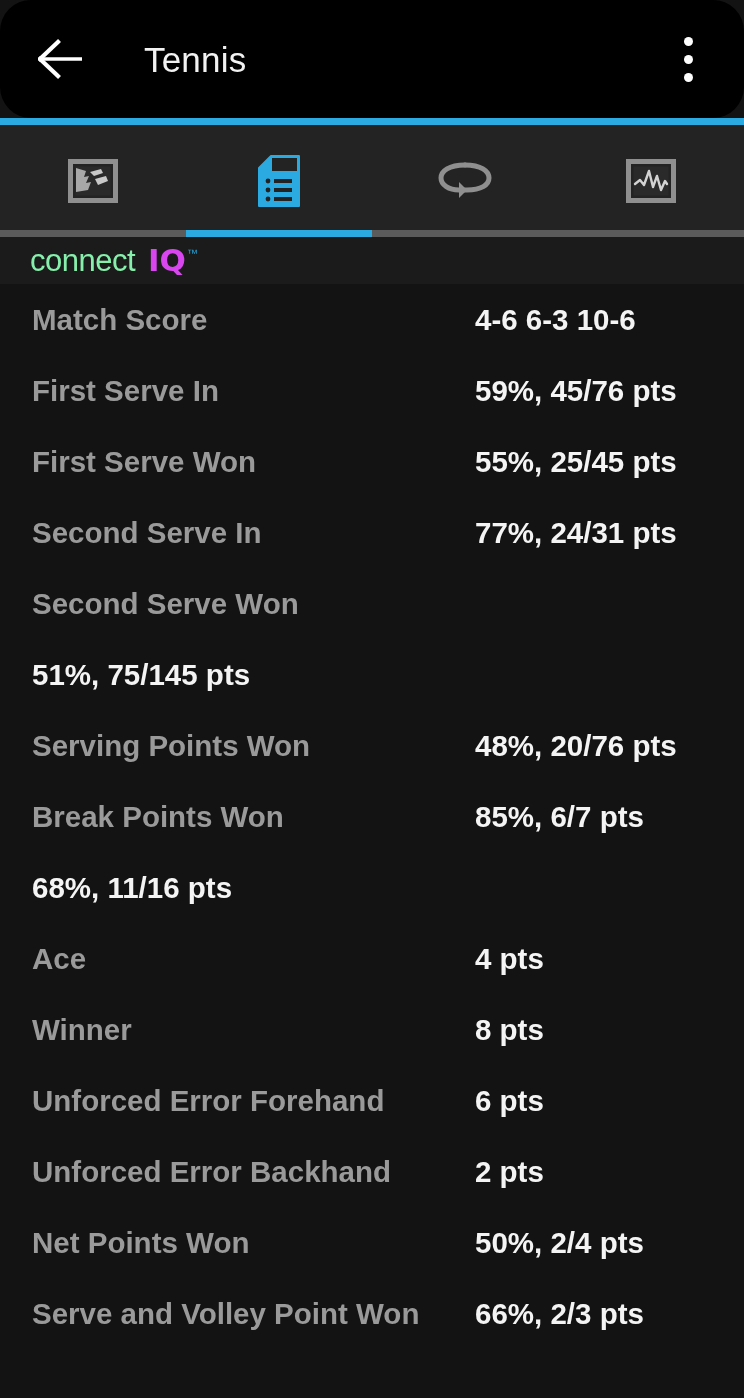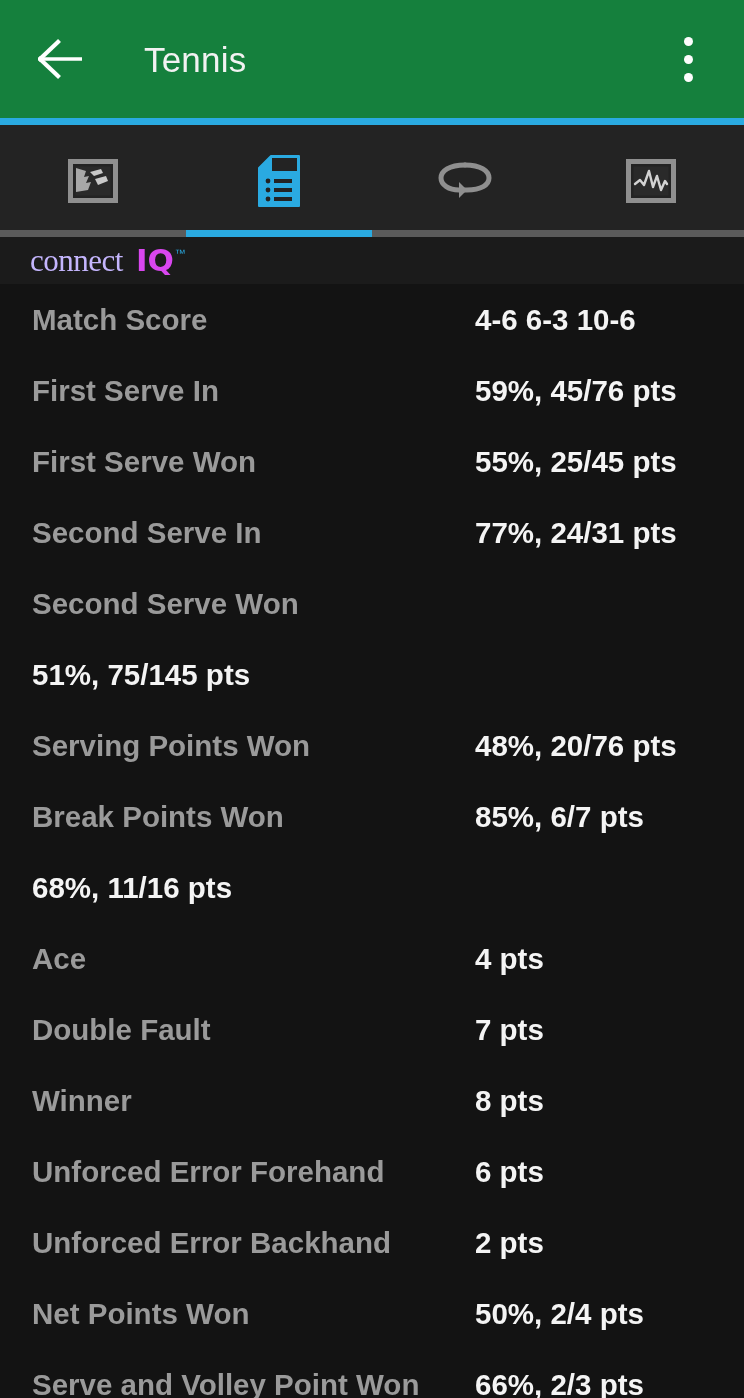--- a/index.html
+++ b/index.html
@@ -13,24 +13,25 @@
   #app{
     position:relative;
     width:744px; height:1398px;
     background:#131313;
     display:flex; flex-direction:column;
   }
 
   
   .appbar{
     height:118px; flex:0 0 118px;
-    background:#15803d;
+    background:#000000;
     display:flex; align-items:center;
     padding:0 28px 0 30px;
     position:relative;
+    border-radius:31px;
   }
   .back-btn{
     width:62px; height:62px;
     display:flex; align-items:center; justify-content:center;
     cursor:pointer; flex:0 0 auto;
   }
   .back-btn svg{ display:block; }
   .app-title{
     margin-left:52px;
     color:#f2f2f2;
@@ -84,26 +85,26 @@
 
   
   .ciq-banner{
     flex:0 0 47px; height:47px;
     background:#1b1b1b;
     display:flex; align-items:center;
     padding-left:30px;
   }
   .ciq-logo{ display:flex; align-items:baseline; }
   .ciq-connect{
-    color:#c4b5fd;
+    color:#86efac;
     font-size:31px;
     font-weight:400;
     letter-spacing:-0.5px;
     line-height:1;
-    font-family:Liberation Serif, serif;
+    font-family:Liberation Sans, sans-serif;
   }
   .ciq-iq{
     color:#d946ef;
     font-size:31px;
     font-weight:700;
     letter-spacing:0px;
     line-height:1;
     margin-left:13px;
     font-family:"DejaVu Sans",sans-serif;
   }
@@ -267,24 +268,20 @@
         <div class="stat-value">85%, 6/7 pts</div>
       </div>
       <div class="stat-row">
         <div class="stat-value">68%, 11/16 pts</div>
       </div>
       <div class="stat-row">
         <div class="stat-label">Ace</div>
         <div class="stat-value">4 pts</div>
       </div>
       <div class="stat-row">
-        <div class="stat-label">Double Fault</div>
-        <div class="stat-value">7 pts</div>
-      </div>
-      <div class="stat-row">
         <div class="stat-label">Winner</div>
         <div class="stat-value">8 pts</div>
       </div>
       <div class="stat-row">
         <div class="stat-label">Unforced Error Forehand</div>
         <div class="stat-value">6 pts</div>
       </div>
       <div class="stat-row">
         <div class="stat-label">Unforced Error Backhand</div>
         <div class="stat-value">2 pts</div>

